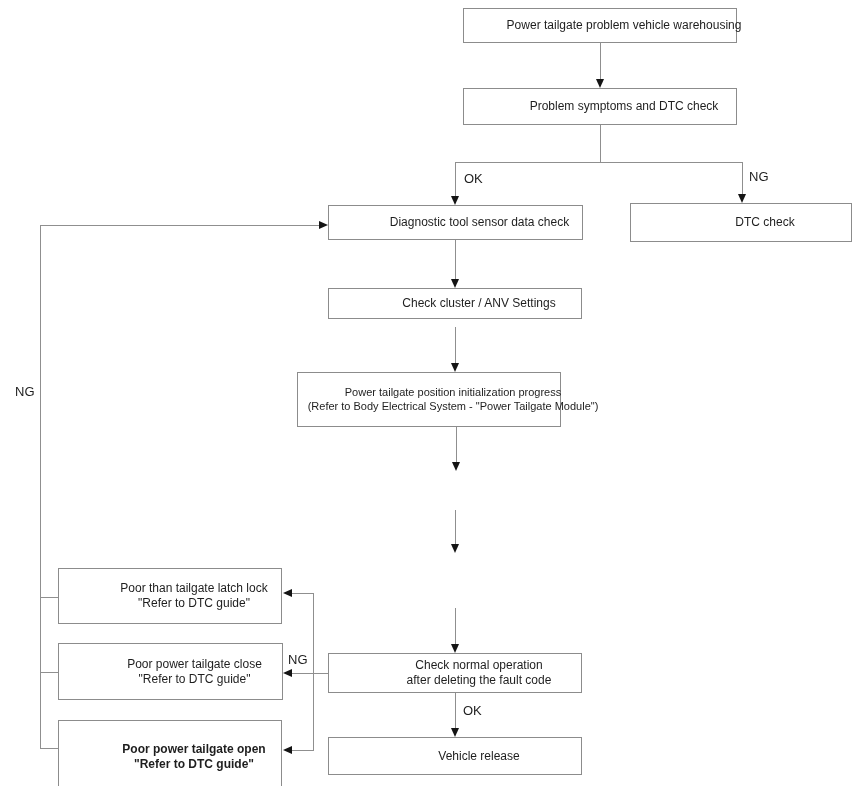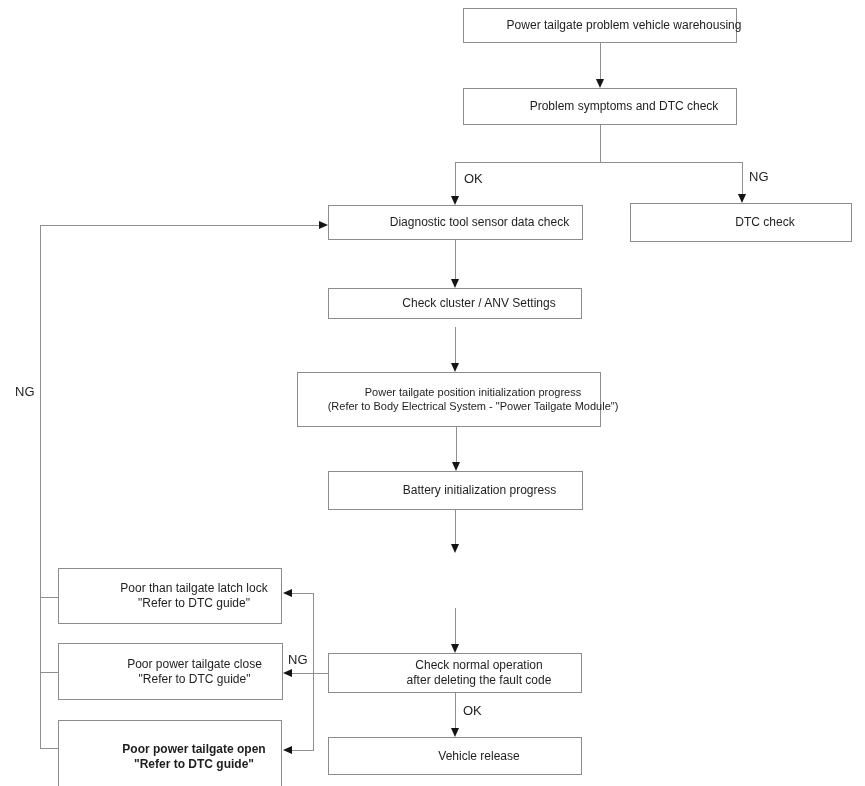--- a/index.html
+++ b/index.html
@@ -86,28 +86,25 @@
   </div>
 
   <div class="node" style="left:630px; top:203px; width:222px; height:39px;">
     <span class="nl">DTC check</span>
   </div>
 
   <div class="node" style="left:328px; top:288px; width:254px; height:31px;">
     <span class="nl">Check cluster / ANV Settings</span>
   </div>
 
-  <div class="node small-text" style="left:297px; top:372px; width:304px; height:55px;">
+  <div class="node small-text" style="left:297px; top:372px; width:264px; height:55px;">
     <span class="nl">Power tailgate position initialization progress</span>
     <span class="nl">(Refer to Body Electrical System - "Power Tailgate Module")</span>
   </div>
 
-  <div class="node" style="left:328px; top:471px; width:255px; height:39px;">
-    <span class="nl">Battery initialization progress</span>
-  </div>
 
 
   <div class="node" style="left:328px; top:653px; width:254px; height:40px;">
     <span class="nl">Check normal operation</span>
     <span class="nl">after deleting the fault code</span>
   </div>
 
   <div class="node" style="left:328px; top:737px; width:254px; height:38px;">
     <span class="nl">Vehicle release</span>
   </div>

